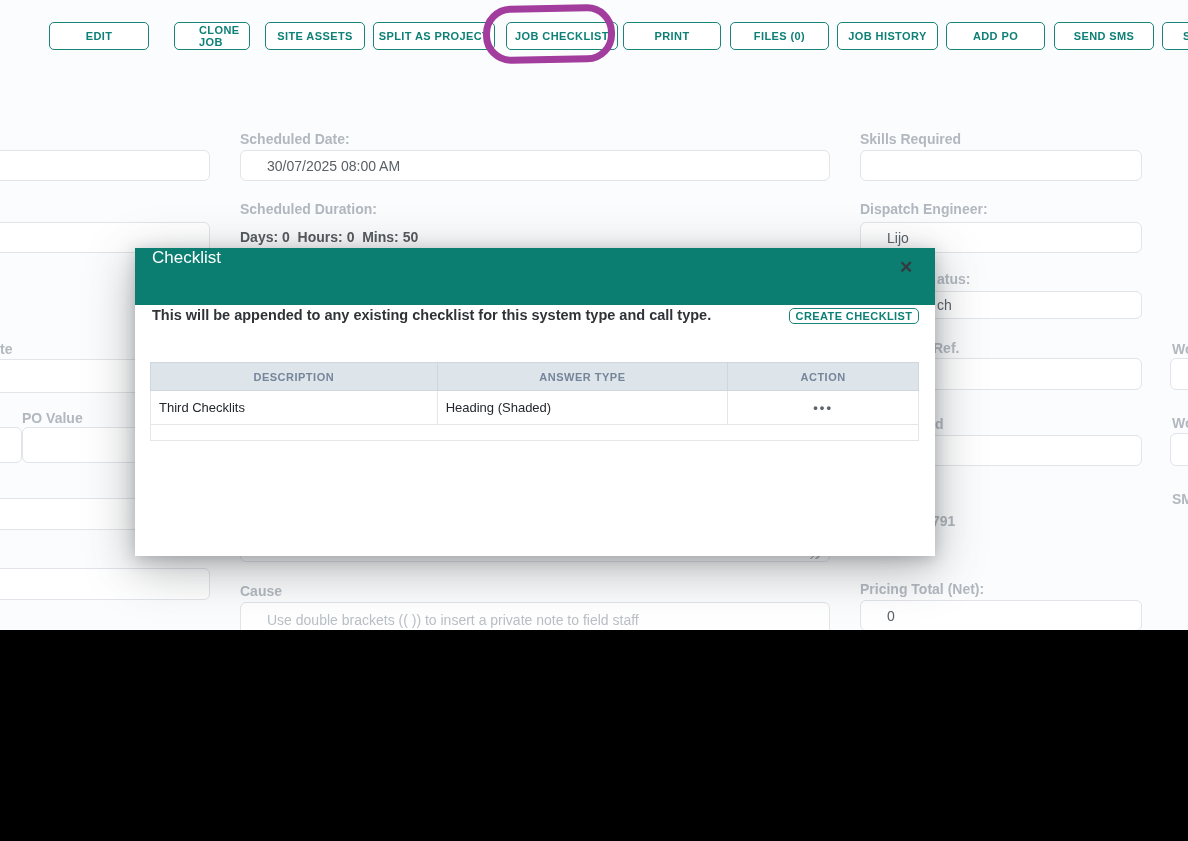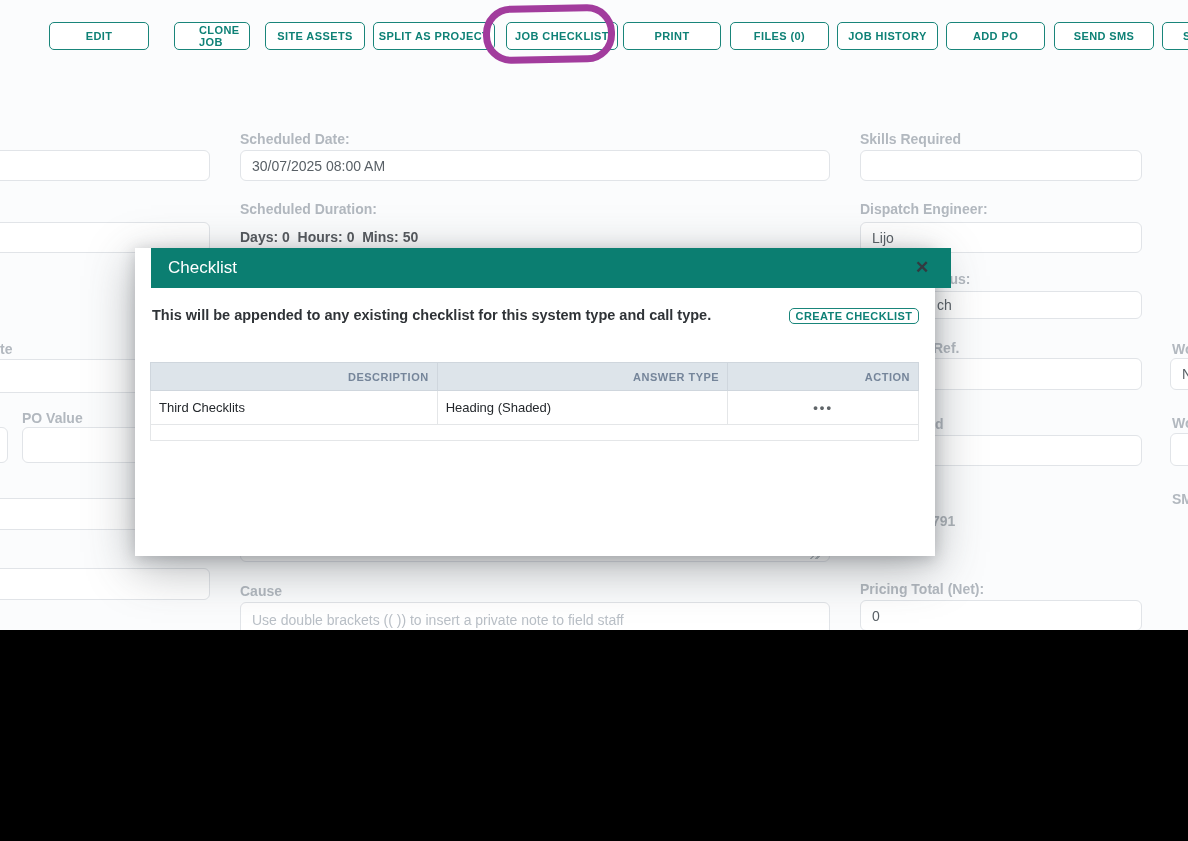--- a/index.html
+++ b/index.html
@@ -10,44 +10,44 @@
   
   .tbtn { position:absolute; top:22px; height:28px; background:#fff; border:1px solid #19857a;
           border-radius:5px; color:#0e8176; font-size:11px; font-weight:bold; letter-spacing:.4px;
           display:flex; align-items:center; justify-content:center; cursor:pointer;margin-left:12px; }
   .annotation-ring { position:absolute; left:483px; top:5px; width:132px; height:58px;
           border:7px solid #a23c9d; border-radius:28px; transform:rotate(-1deg); pointer-events:none; }
 
   
   .flabel { position:absolute; color:#b2b8bf; font-size:14px; font-weight:bold; }
   .finput { position:absolute; background:#fff; border:1px solid #e1e4e8; border-radius:6px;
-            color:#596066; font-size:14px; display:flex; align-items:center; padding:0 11px; }
+            color:#596066; font-size:14px; display:flex; align-items:center; padding:0 26px; }
   .ftext  { position:absolute; color:#55595e; font-size:14px; font-weight:bold; }
   .frag   { position:absolute; color:#b2b8bf; font-size:14px; font-weight:bold; }
   .graytxt{ position:absolute; color:#aeb4ba; font-size:14px; font-weight:bold; }
   .placeholder { color:#b9bfc6; font-weight:normal; }
   .resize-handle { position:absolute; left:808px; top:549px; width:12px; height:10px;
             background:repeating-linear-gradient(135deg,#b6bcc2 0 1.5px,transparent 1.5px 4px); }
 
   
   .modal { position:absolute; left:135px; top:248px; width:800px; height:308px; background:#fff;
            box-shadow:0 12px 45px rgba(60,65,70,.40), 0 3px 14px rgba(60,65,70,.25); }
-  .modal-header { position:absolute; left:16px; top:0; width:100%; height:40px; background:#0b7e71;
-           display:flex; align-items:center; }
+  .modal-header { position:absolute; left:0; top:0; width:100%; height:57px; background:#0b7e71;
+           display:flex; }
   .modal-title { color:#fff; font-size:17px; margin-left:17px; font-weight:normal; }
   .modal-close { position:absolute; right:18px; top:8px; width:22px; height:22px; color:#333a40;
            font-size:17px; font-weight:bold; display:flex; align-items:center; justify-content:center; cursor:pointer; }
   .modal-note { position:absolute; left:17px; top:59px; width:600px; color:#2f3337; font-size:14.5px; font-weight:bold; }
   .create-btn { position:absolute; right:16px; top:60px; width:130px; height:16px; background:#fff;
            border:1px solid #19857a; border-radius:5px; color:#0e8176; font-size:11px; font-weight:bold;
            letter-spacing:.4px; display:flex; align-items:center; justify-content:center; cursor:pointer; }
 
   .ctable { position:absolute; left:15px; top:114px; width:769px; border:1px solid #e2e6ea;
             border-collapse:collapse; font-size:13px; color:#24282c; }
-  .ctable th { background:#dde4ea; color:#75859a; font-size:11px; letter-spacing:.5px; text-align:right;
+  .ctable th { background:#dde4ea; color:#75859a; font-size:11px; letter-spacing:.5px; text-align:center;
             height:28px; padding:0 8px; font-weight:bold; border:1px solid #cfd6dd; }
   .ctable td { height:34px; padding:0 8px; border:1px solid #e4e6e8; background:#fff; }
   .ctable tr.alt td { background:#f4f5f5; }
   .ctable td.action-cell { text-align:center; color:#606569; font-weight:bold; letter-spacing:2px; cursor:pointer; }
   .ctable .empty-row td { height:16px; }
   .col-desc { width:287px; } .col-ans { width:291px; } .col-act { width:191px; }
 </style>
 </head>
 <body>
 

